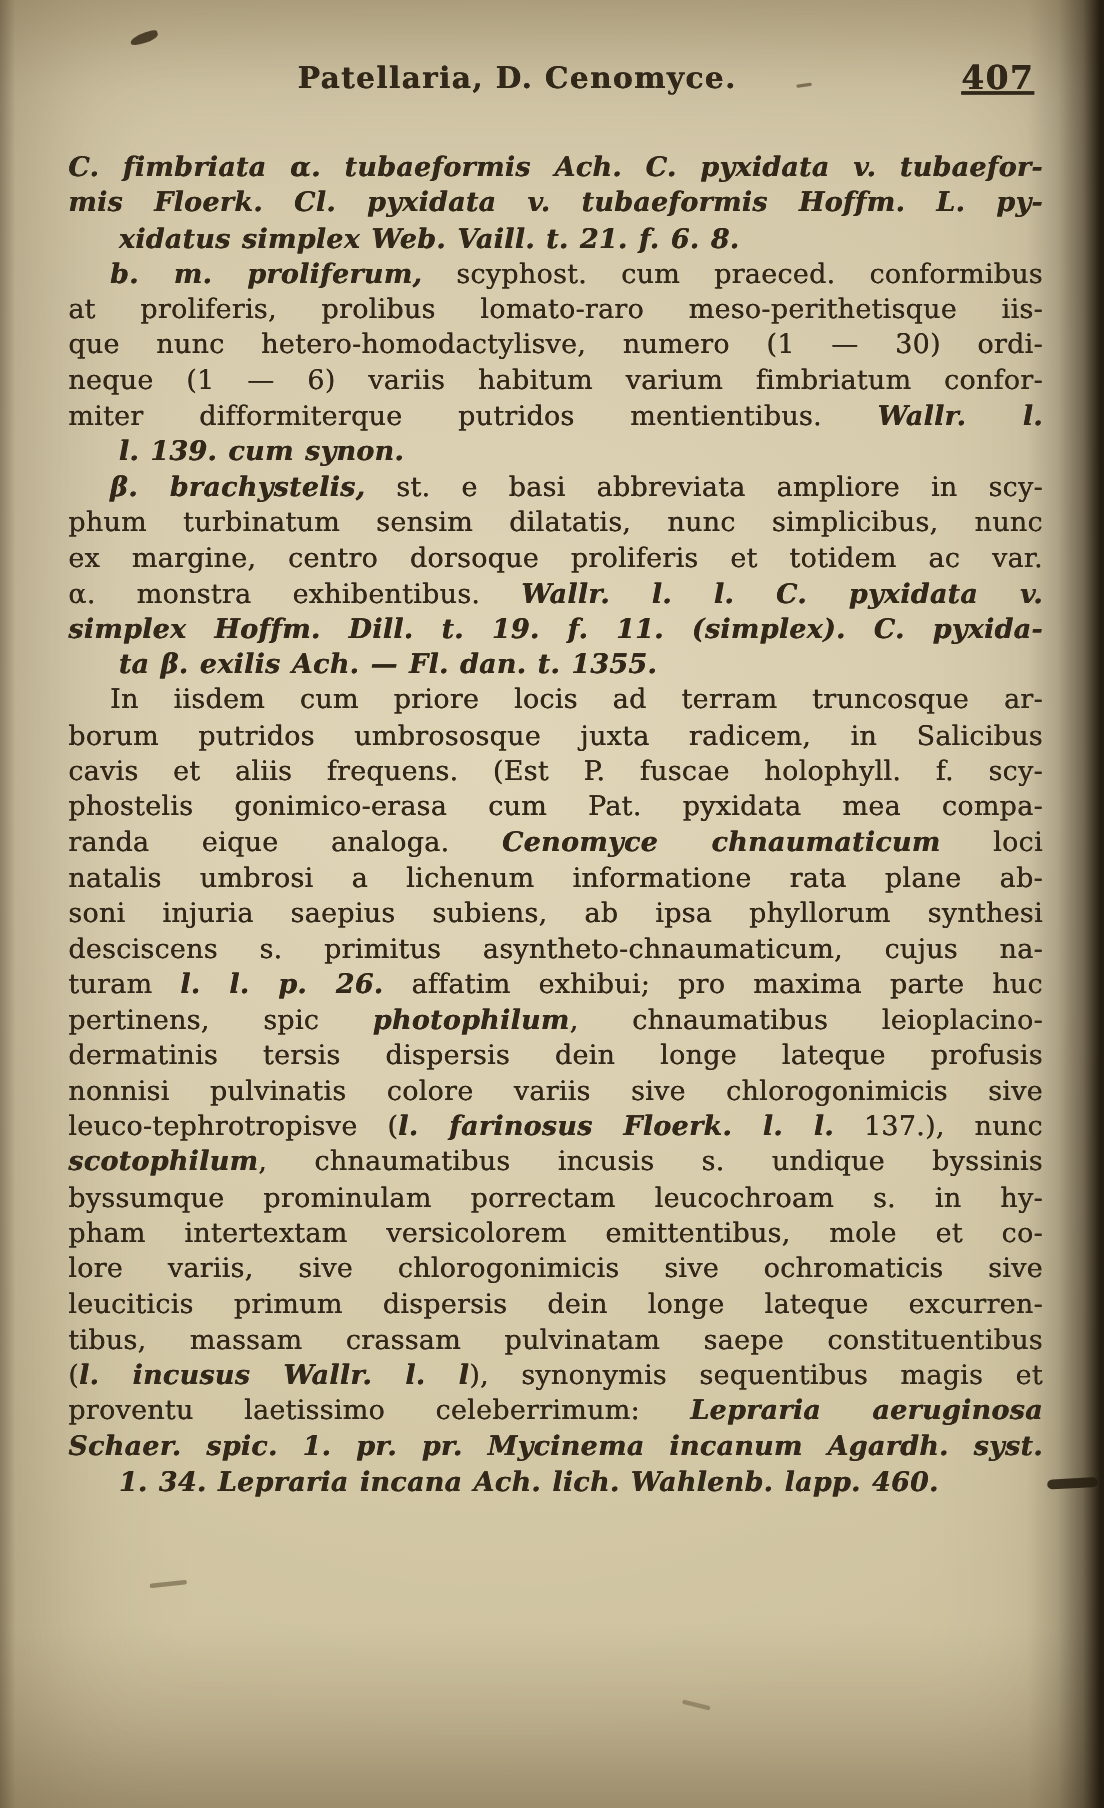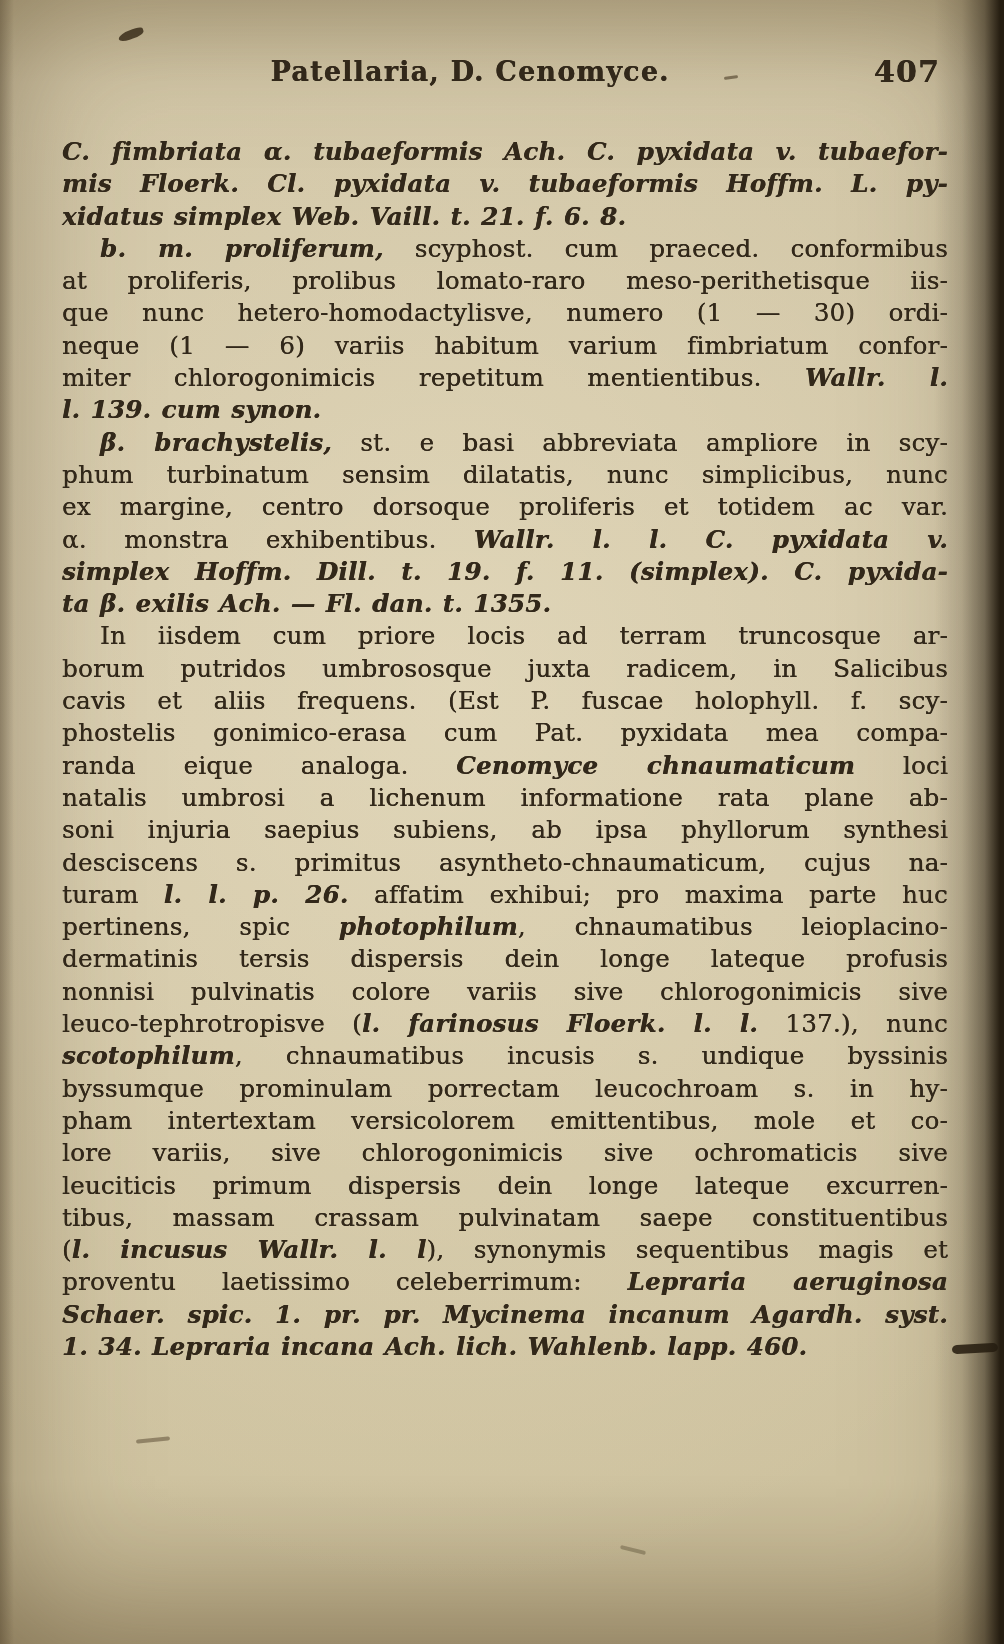--- a/index.html
+++ b/index.html
@@ -31,32 +31,33 @@
     font-size:27px;letter-spacing:1.2px;text-align:right;
   }
   .running-title{
     position:absolute;left:50%;transform:translateX(-58%);
     white-space:nowrap;font-weight:600;
     text-shadow:.3px 0 0 currentColor;
   }
   .page-number{
     position:absolute;right:2px;top:-2px;font-size:30px;font-weight:bold;
     text-shadow:.4px 0 0 currentColor;
+    text-decoration:underline;
   }
   .body-block{
     position:absolute;top:136px;left:62px;width:886px;
   }
   .line{
     font-size:24.5px;line-height:32.3px;
     text-align:justify;text-align-last:justify;
     letter-spacing:.25px;word-spacing:1.5px;
     text-shadow:.3px 0 0 currentColor;
     white-space:normal;
   }
-  .line.last{text-align-last:left;}
+  .line.last{text-align-last:left;margin-left:46px;}
   .line.indent{text-indent:38px;}
   .s-r{font-style:normal;}
   .s-i{font-style:italic;font-weight:bold;}
   .s-iu{
     font-style:italic;font-weight:bold;
     text-decoration-thickness:2.2px;
     text-underline-offset:5px;
     text-decoration-color:rgba(45,33,16,.85);
   }
   
@@ -97,21 +98,21 @@
   <div class="ink-dash-header"></div>
 
   <div class="body-block">
       <div class="line"><span class="s-i">C. </span><span class="s-iu">fimbriata α. tubaeformis</span><span class="s-i"> Ach. C. pyxidata v. tubaefor-</span></div>
       <div class="line"><span class="s-i">mis Floerk. Cl. pyxidata v. tubaeformis Hoffm. L. py-</span></div>
       <div class="line last"><span class="s-i">xidatus simplex Web. Vaill. t. 21. f. 6. 8.</span></div>
       <div class="line indent"><span class="s-i">b. m. proliferum,</span><span class="s-r"> scyphost. cum praeced. conformibus</span></div>
       <div class="line"><span class="s-r">at proliferis, prolibus lomato-raro meso-perithetisque iis-</span></div>
       <div class="line"><span class="s-r">que nunc hetero-homodactylisve, numero (1 — 30) ordi-</span></div>
       <div class="line"><span class="s-r">neque (1 — 6) variis habitum varium fimbriatum confor-</span></div>
-      <div class="line"><span class="s-r">miter chlorogonimicis repetitum mentientibus. </span><span class="s-i">Wallr. l.</span></div>
+      <div class="line"><span class="s-r">miter difformiterque putridos mentientibus. </span><span class="s-i">Wallr. l.</span></div>
       <div class="line last"><span class="s-i">l. 139. cum synon.</span></div>
       <div class="line indent"><span class="s-i">β. brachystelis,</span><span class="s-r"> st. e basi abbreviata ampliore in scy-</span></div>
       <div class="line"><span class="s-r">phum turbinatum sensim dilatatis, nunc simplicibus, nunc</span></div>
       <div class="line"><span class="s-r">ex margine, centro dorsoque proliferis et totidem ac var.</span></div>
       <div class="line"><span class="s-r">α. monstra exhibentibus. </span><span class="s-i">Wallr. l. l. C. pyxidata v.</span></div>
       <div class="line"><span class="s-i">simplex Hoffm. Dill. t. 19. f. 11. (simplex). C. pyxida-</span></div>
       <div class="line last"><span class="s-i">ta β. exilis Ach. — Fl. dan. t. 1355.</span></div>
       <div class="line indent"><span class="s-r">In iisdem cum priore locis ad terram truncosque ar-</span></div>
       <div class="line"><span class="s-r">borum putridos umbrososque juxta radicem, in Salicibus</span></div>
       <div class="line"><span class="s-r">cavis et aliis frequens. (Est P. fuscae holophyll. f. scy-</span></div>

